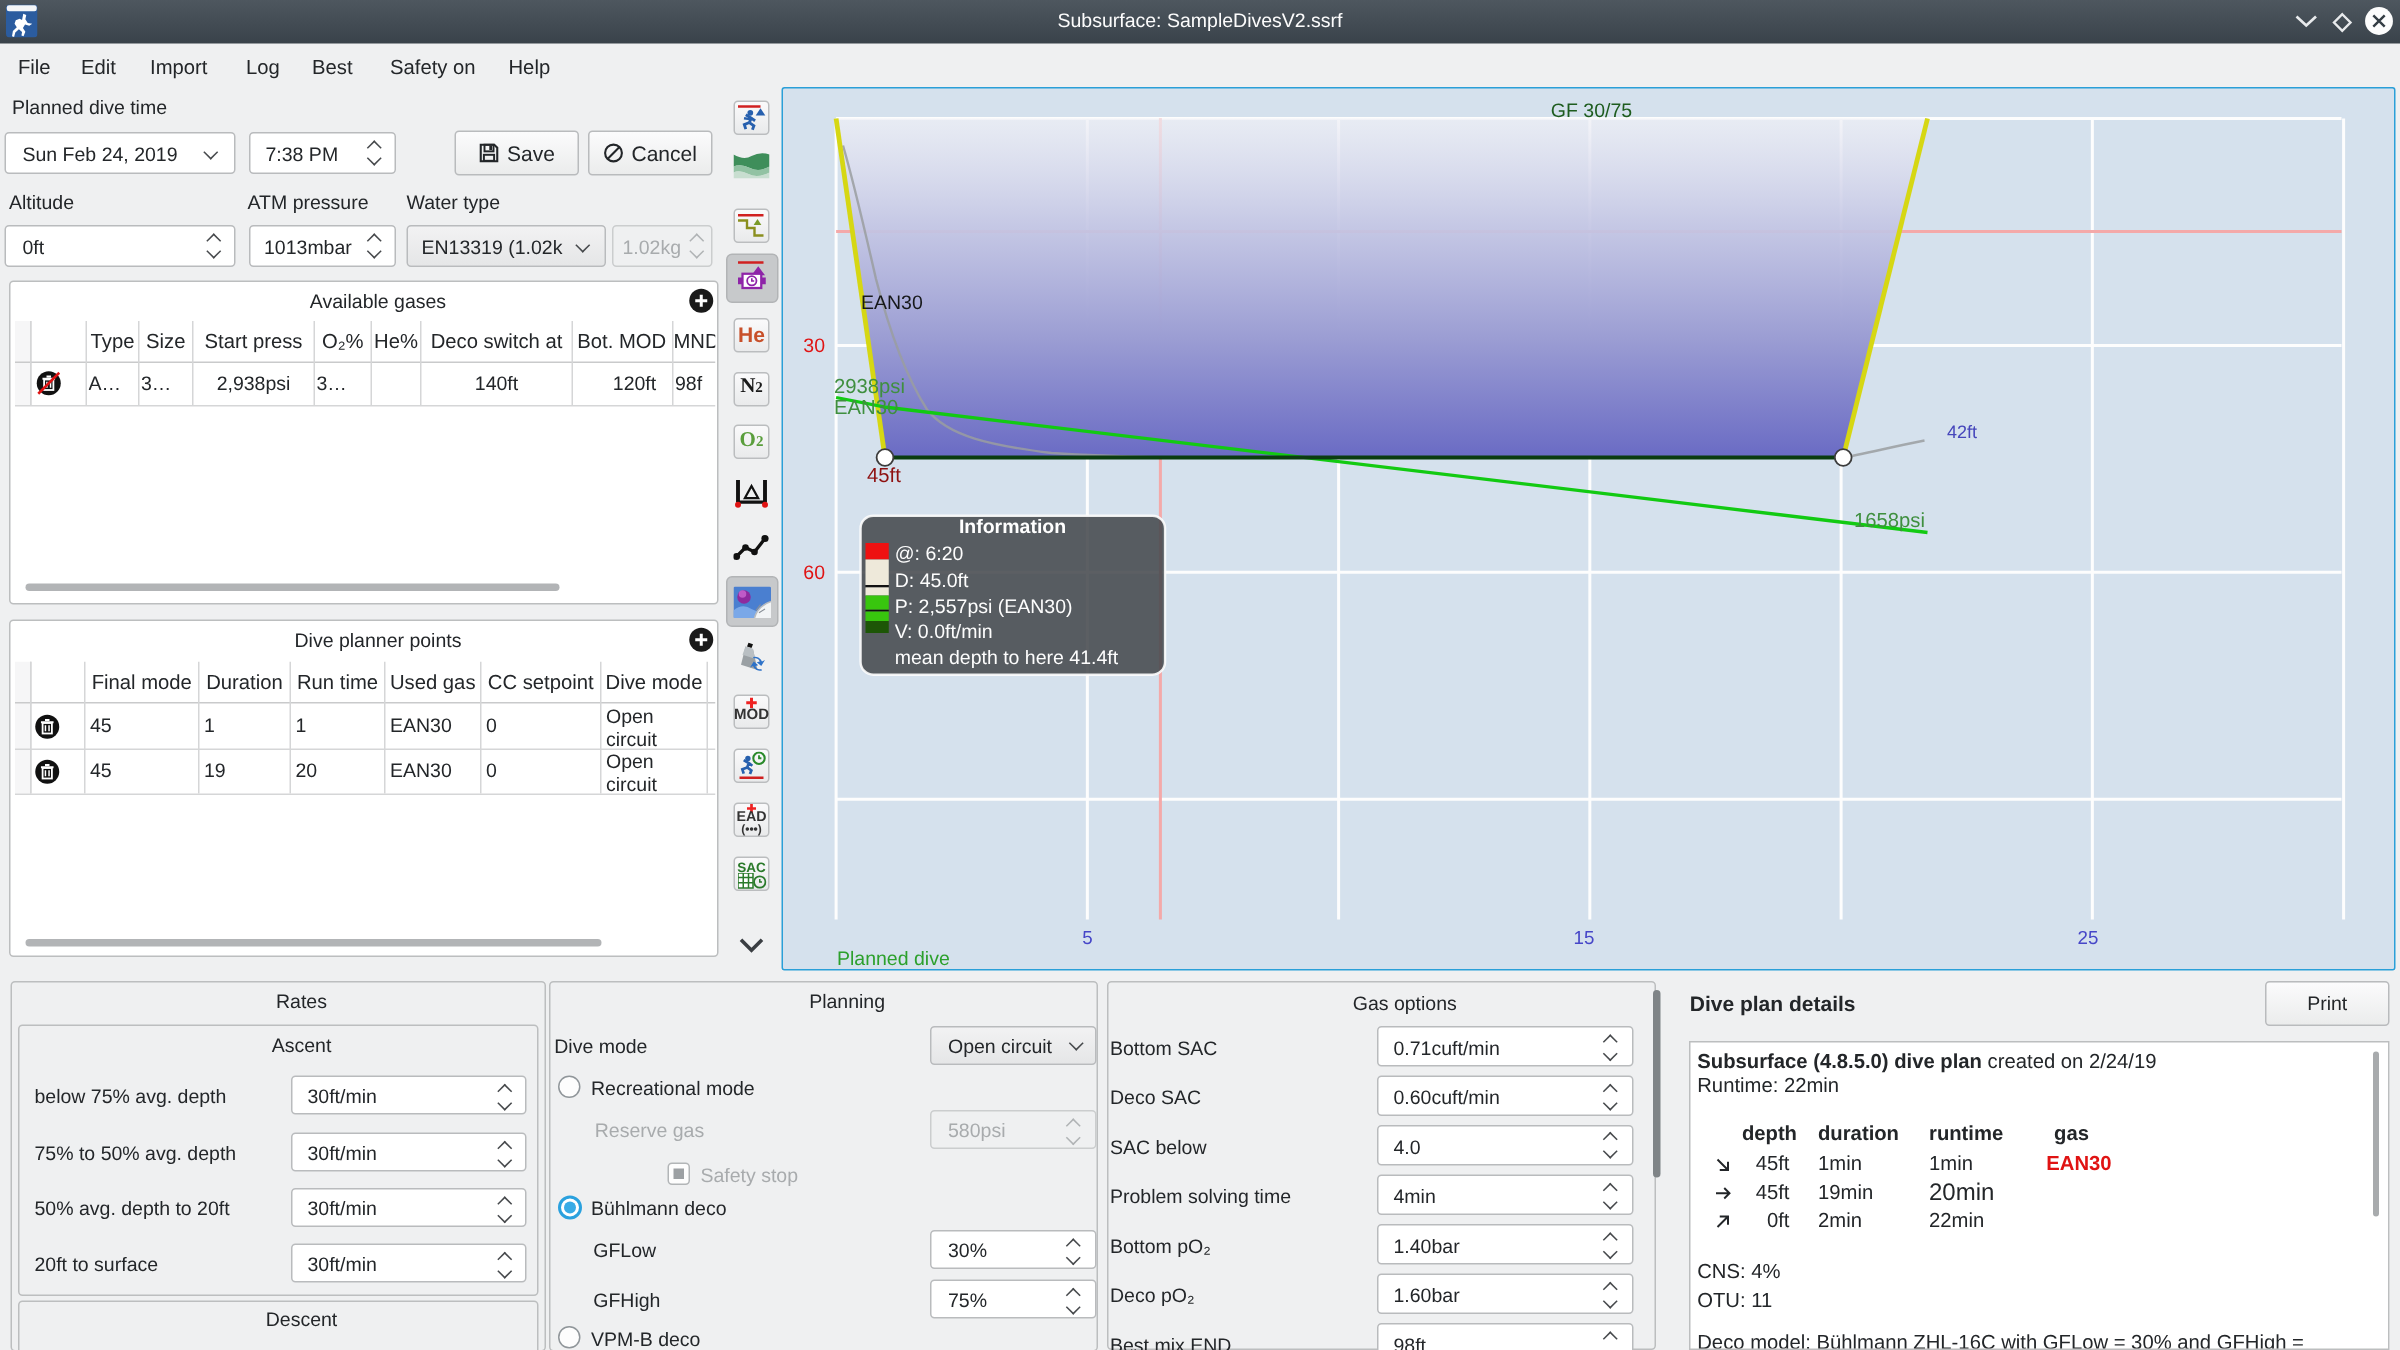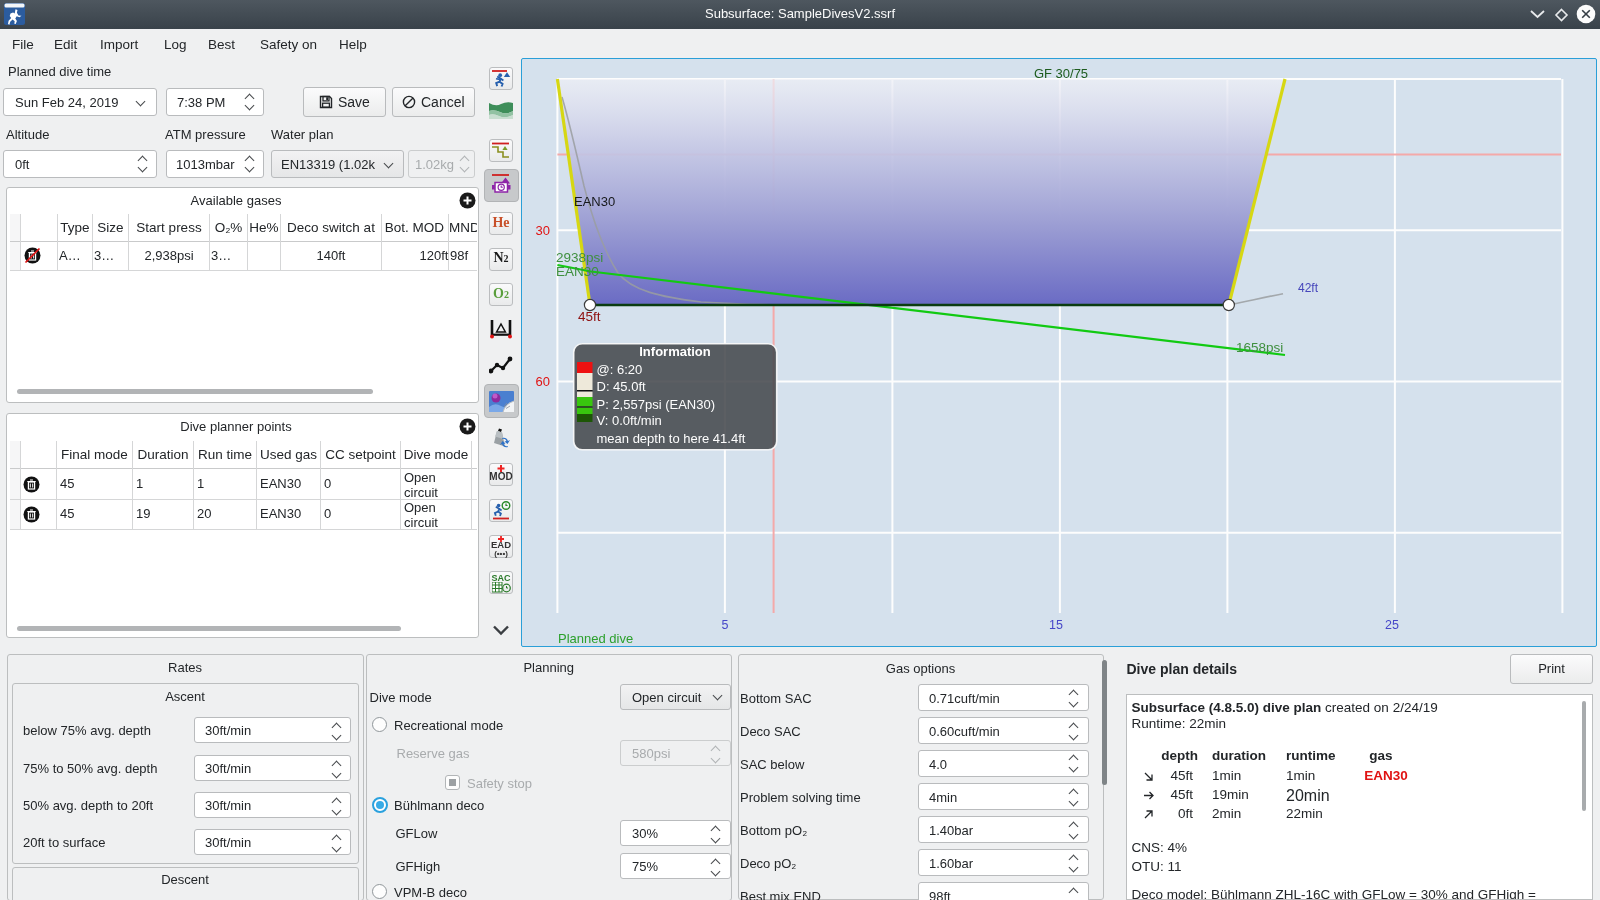--- a/index.html
+++ b/index.html
@@ -17,21 +17,21 @@
 .inpdis{border:1px solid #cbcdce;border-radius:3px;background:#eff0f1;box-sizing:border-box;color:#a8abad;}
 .cmb{border:1px solid #b9bbbd;border-radius:3px;background:linear-gradient(#f2f2f3,#e5e6e7);box-sizing:border-box;}
 .lbl{font-size:13px;color:#232629;white-space:nowrap;}
 .chev{position:absolute;width:6px;height:6px;border-right:1.5px solid #46494c;border-bottom:1.5px solid #46494c;}
 .cdn{transform:rotate(45deg);}
 .cup{transform:rotate(-135deg);}
 .chevg{border-color:#b0b3b5;}
 
 .panel{border:1px solid #bcbebf;border-radius:3px;box-sizing:border-box;background:#fff;}
 .panel2{border:1px solid #bcbebf;border-radius:3px;box-sizing:border-box;background:#eff0f1;}
-.ptitle{text-align:center;font-size:13px;color:#232629;}
+.ptitle{text-align:center;font-size:13px;color:#232629;padding-left:16px;}
 .gbox{border:1px solid #bcbebf;border-radius:3px;box-sizing:border-box;}
 
 .tcell{position:absolute;font-size:13px;overflow:hidden;white-space:nowrap;}
 .ctr{text-align:center;}
 .gridv{position:absolute;width:1px;background:#d5d6d7;}
 .gridh{position:absolute;height:1px;background:#d5d6d7;}
 .sbar{position:absolute;height:5px;border-radius:2.5px;background:#b2b4b6;}
 
 .radio{position:absolute;width:15px;height:15px;border-radius:50%;border:1.5px solid #90969a;background:#fdfdfd;box-sizing:border-box;}
 .radioc{position:absolute;width:16px;height:16px;border-radius:50%;border:2px solid #2aa1de;background:#fff;box-sizing:border-box;}
@@ -82,21 +82,21 @@
 <div class="abs lbl" style="left:338px;top:94px;font-size:14px">Save</div>
 <div class="abs btn" style="left:392px;top:87px;width:83px;height:30px"></div>
 <svg class="abs" style="left:402px;top:95px" width="14" height="14" viewBox="0 0 14 14">
  <circle cx="7" cy="7" r="5.6" fill="none" stroke="#232629" stroke-width="1.4"></circle>
  <path d="M3.2 10.8 L10.8 3.2" stroke="#232629" stroke-width="1.4"></path>
 </svg>
 <div class="abs lbl" style="left:421px;top:94px;font-size:14px">Cancel</div>
 
 <div class="abs lbl" style="left:6px;top:127px">Altitude</div>
 <div class="abs lbl" style="left:165px;top:127px">ATM pressure</div>
-<div class="abs lbl" style="left:271px;top:127px">Water plan</div>
+<div class="abs lbl" style="left:271px;top:127px">Water type</div>
 <div class="abs inp" style="left:3px;top:150px;width:154px;height:28px"></div>
 <div class="abs lbl" style="left:15px;top:157px">0ft</div>
 <div class="chev cup" style="left:139px;top:157px"></div>
 <div class="chev cdn" style="left:139px;top:164px"></div>
 <div class="abs inp" style="left:166px;top:150px;width:98px;height:28px"></div>
 <div class="abs lbl" style="left:176px;top:157px">1013mbar</div>
 <div class="chev cup" style="left:246px;top:157px"></div>
 <div class="chev cdn" style="left:246px;top:164px"></div>
 <div class="abs cmb" style="left:271px;top:150px;width:133px;height:28px"></div>
 <div class="abs lbl" style="left:281px;top:157px;width:105px;overflow:hidden">EN13319 (1.02k</div>
@@ -143,21 +143,21 @@
   <rect x="5.4" y="6" width="6.2" height="7" fill="none" stroke="#fff" stroke-width="1.2"></rect>
   <path d="M4.3 5.5 h8.4 M7 4 h3" stroke="#fff" stroke-width="1.2"></path>
   <path d="M7.3 7.5 v4 M9.7 7.5 v4" stroke="#fff" stroke-width="1"></path>
   <path d="M1.5 15.5 L15.5 1.5" stroke="#e01313" stroke-width="1.7"></path>
  </svg>
  <div class="tcell" style="left:49px;top:34px;width:32px">A…</div>
  <div class="tcell" style="left:84px;top:34px;width:33px">3…</div>
  <div class="tcell ctr" style="left:119px;top:34px;width:80px">2,938psi</div>
  <div class="tcell" style="left:201px;top:34px;width:36px">3…</div>
  <div class="tcell ctr" style="left:271px;top:34px;width:100px">140ft</div>
- <div class="tcell ctr" style="left:391px;top:34px;width:66px">120ft</div>
+ <div class="tcell ctr" style="left:380px;top:34px;width:66px">120ft</div>
  <div class="tcell" style="left:440px;top:34px;width:27px">98f</div>
 </div>
 <div class="abs sbar" style="left:17px;top:389px;width:356px"></div>
 
 <div class="abs panel" style="left:6px;top:413px;width:473px;height:225px"></div>
 <div class="abs ptitle" style="left:6px;top:419px;width:460px">Dive planner points</div>
 <svg class="abs" style="left:459px;top:418px" width="17" height="17" viewBox="0 0 17 17">
  <circle cx="8.5" cy="8.5" r="8" fill="#1a1a1a"></circle>
  <path d="M8.5 4.5 v8 M4.5 8.5 h8" stroke="#fff" stroke-width="2"></path>
 </svg>
@@ -239,21 +239,21 @@
   <path d="M1 2 h17" stroke="#d02020" stroke-width="1.8"></path>
   <path d="M14.5 4.5 l4.5 6 h-9 z" fill="#8e24a8"></path>
   <rect x="4" y="9.5" width="12.5" height="9.5" fill="#fff" stroke="#8e24a8" stroke-width="1.5"></rect>
   <rect x="1" y="12" width="2.8" height="4.5" fill="#8e24a8"></rect>
   <rect x="16.7" y="12" width="2.8" height="4.5" fill="#8e24a8"></rect>
   <circle cx="10.2" cy="14.2" r="3.1" fill="none" stroke="#8e24a8" stroke-width="1.2"></circle>
   <path d="M10.2 12.5 v1.8 h1.6" stroke="#8e24a8" stroke-width="1.1" fill="none"></path>
  </svg>
 
  <div class="toolbtn" style="top:212px"></div>
- <div class="abs" style="left:489px;top:215px;width:24px;text-align:center;font-size:14px;font-weight:bold;font-family:Liberation Serif, serif;color:#c8502a">He</div>
+ <div class="abs" style="left:489px;top:215px;width:24px;text-align:center;font-size:14px;font-weight:bold;font-family:Liberation Sans, sans-serif;color:#c8502a">He</div>
 
  <div class="toolbtn" style="top:248px"></div>
  <div class="abs" style="left:489px;top:250px;width:24px;text-align:center;font-size:14px;font-weight:bold;font-family:'Liberation Serif',serif;color:#1a1a1a">N<span style="font-size:10px">2</span></div>
 
  <div class="toolbtn" style="top:283px"></div>
  <div class="abs" style="left:489px;top:286px;width:24px;text-align:center;font-size:14px;font-weight:bold;font-family:'Liberation Serif',serif;color:#5a9e3c">O<span style="font-size:10px">2</span></div>
 
  <svg class="abs" style="left:490px;top:319px" width="22" height="21" viewBox="0 0 22 21">
   <path d="M2 1 v15 M20 1 v15" stroke="#111" stroke-width="2.6"></path>
   <path d="M2 15.7 h18" stroke="#111" stroke-width="2.2"></path>

